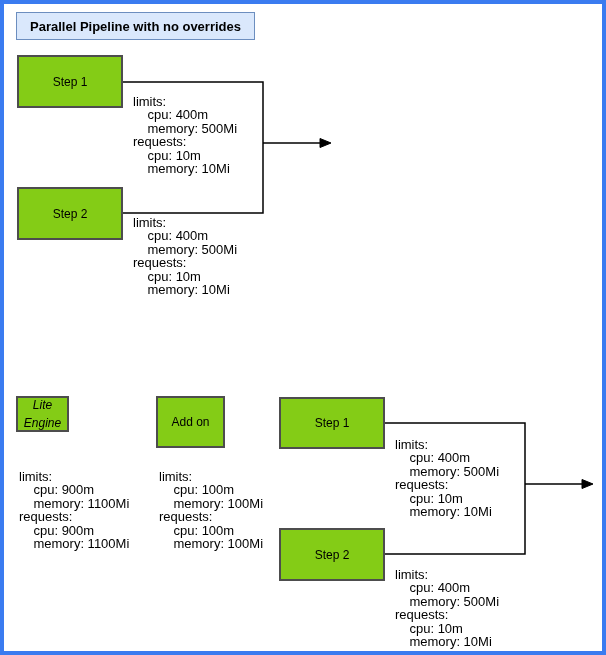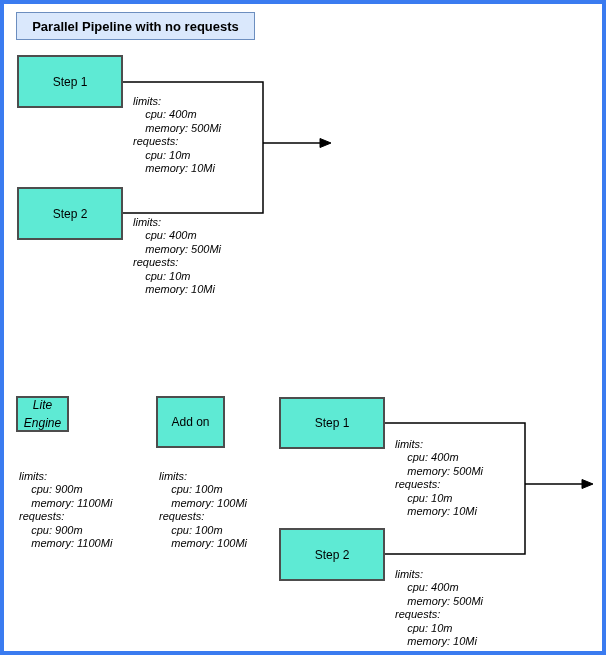--- a/index.html
+++ b/index.html
@@ -17,34 +17,33 @@
   .title-box {
     background:var(--title_fill, #dae8fc);
     border:1px solid var(--title_border, #6c8ebf);
     box-sizing:border-box;
     font-weight:bold;
     font-size:13px;
     display:flex; align-items:center; justify-content:center;
     white-space:pre;
   }
   .node {
-    background:#5eead4;
+    background:#84cc16;
     border:2px solid var(--box_border, #4d4d4d);
     box-sizing:border-box;
     display:flex; align-items:center; justify-content:center;
     font-size:12px;
     line-height:1.5;
     text-align:center;
     white-space:pre;
   }
   .res {
-    font-size:11px;
+    font-size:13px;
     line-height:13.4px;
     white-space:pre;
-    font-style:italic;
   }
   svg.overlay {
     position:absolute; left:0; top:0;
     width:598px; height:647px;
     pointer-events:none;
   }
   .conn { stroke:var(--connector, #000); stroke-width:1.5; fill:none; }
   .arrowhead { fill:var(--connector, #000); stroke:var(--connector, #000); stroke-width:1; }
 </style>
 </head>
@@ -56,21 +55,21 @@
 
     <path class="conn" d="M119,78 H259 V209 H119"></path>
     <line class="conn" x1="259" y1="139" x2="320" y2="139"></line>
     <polygon class="arrowhead" points="327,139 316,134.5 316,143.5"></polygon>
 
     <path class="conn" d="M381,419 H521 V550 H381"></path>
     <line class="conn" x1="521" y1="480" x2="582" y2="480"></line>
     <polygon class="arrowhead" points="589,480 578,475.5 578,484.5"></polygon>
   </svg>
 
-  <div class="abs title-box" style="left:12px; top:8px; width:239px; height:28px;">Parallel Pipeline with no requests</div>
+  <div class="abs title-box" style="left:12px; top:8px; width:239px; height:28px;">Parallel Pipeline with no overrides</div>
 
   <div class="abs node" style="left:13px; top:51px; width:106px; height:53px;">Step 1</div>
 
   <div class="abs res" style="left:129px; top:91px;">limits:
     cpu: 400m
     memory: 500Mi
 requests:
     cpu: 10m
     memory: 10Mi</div>
 

